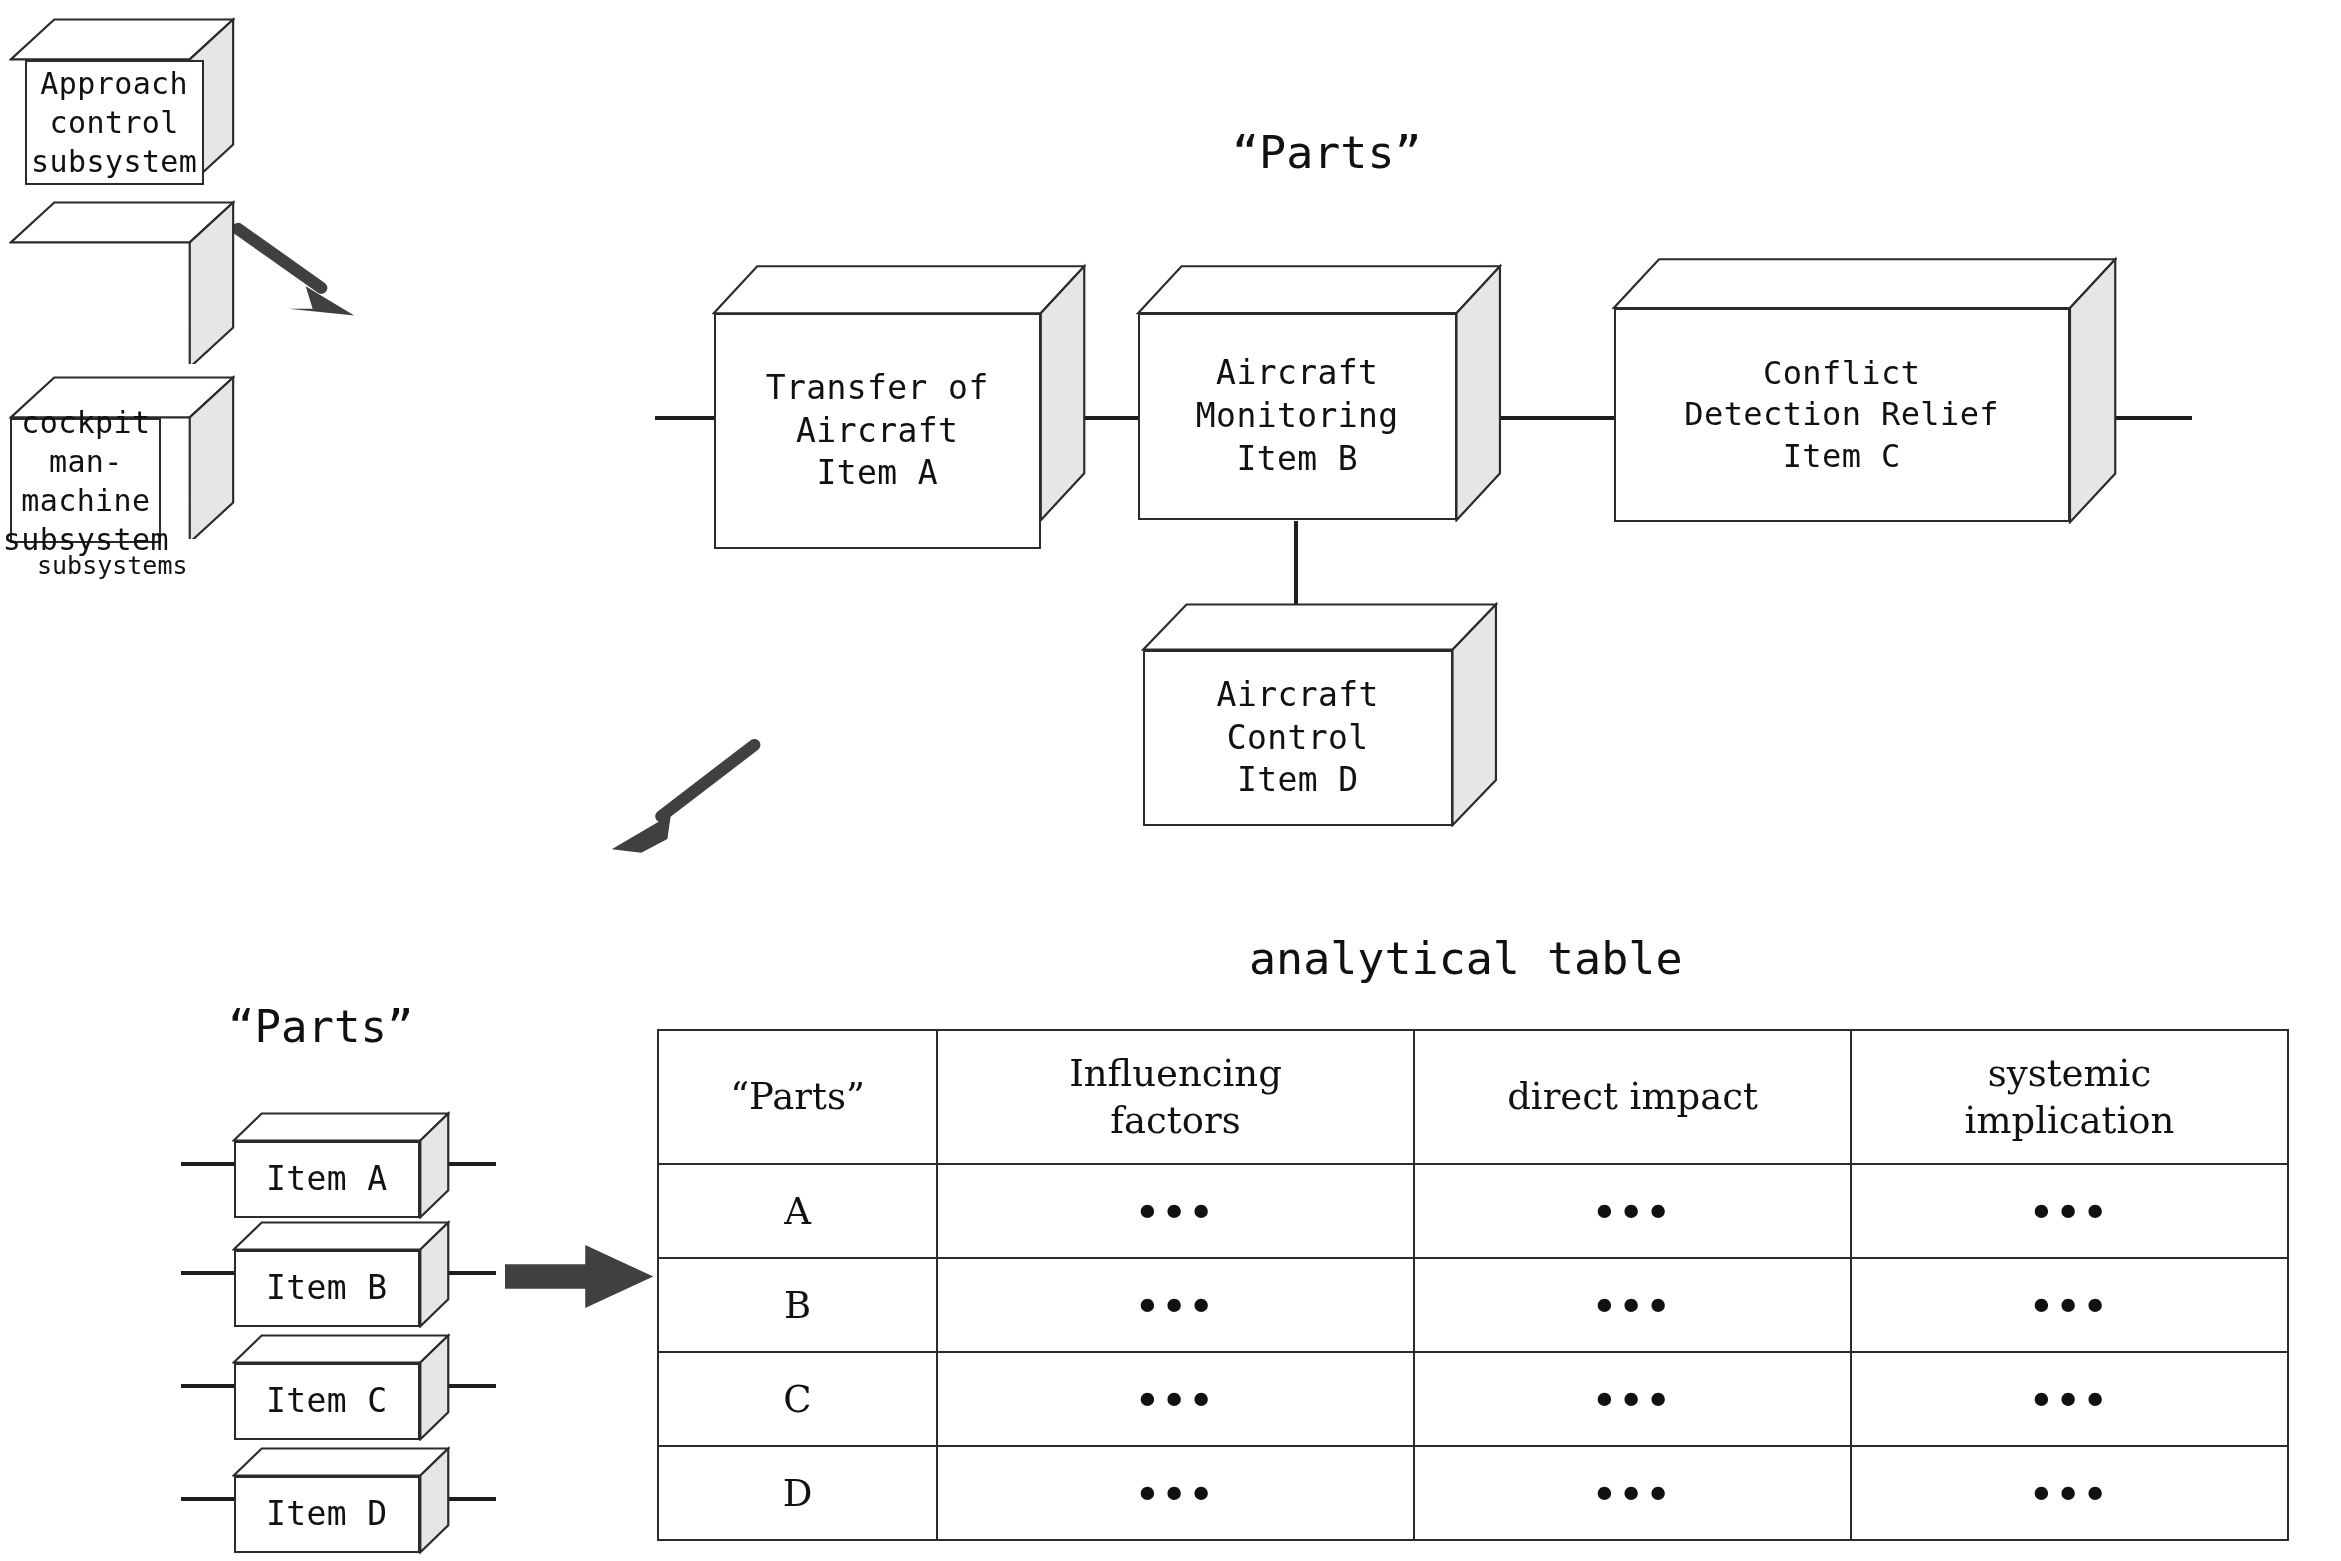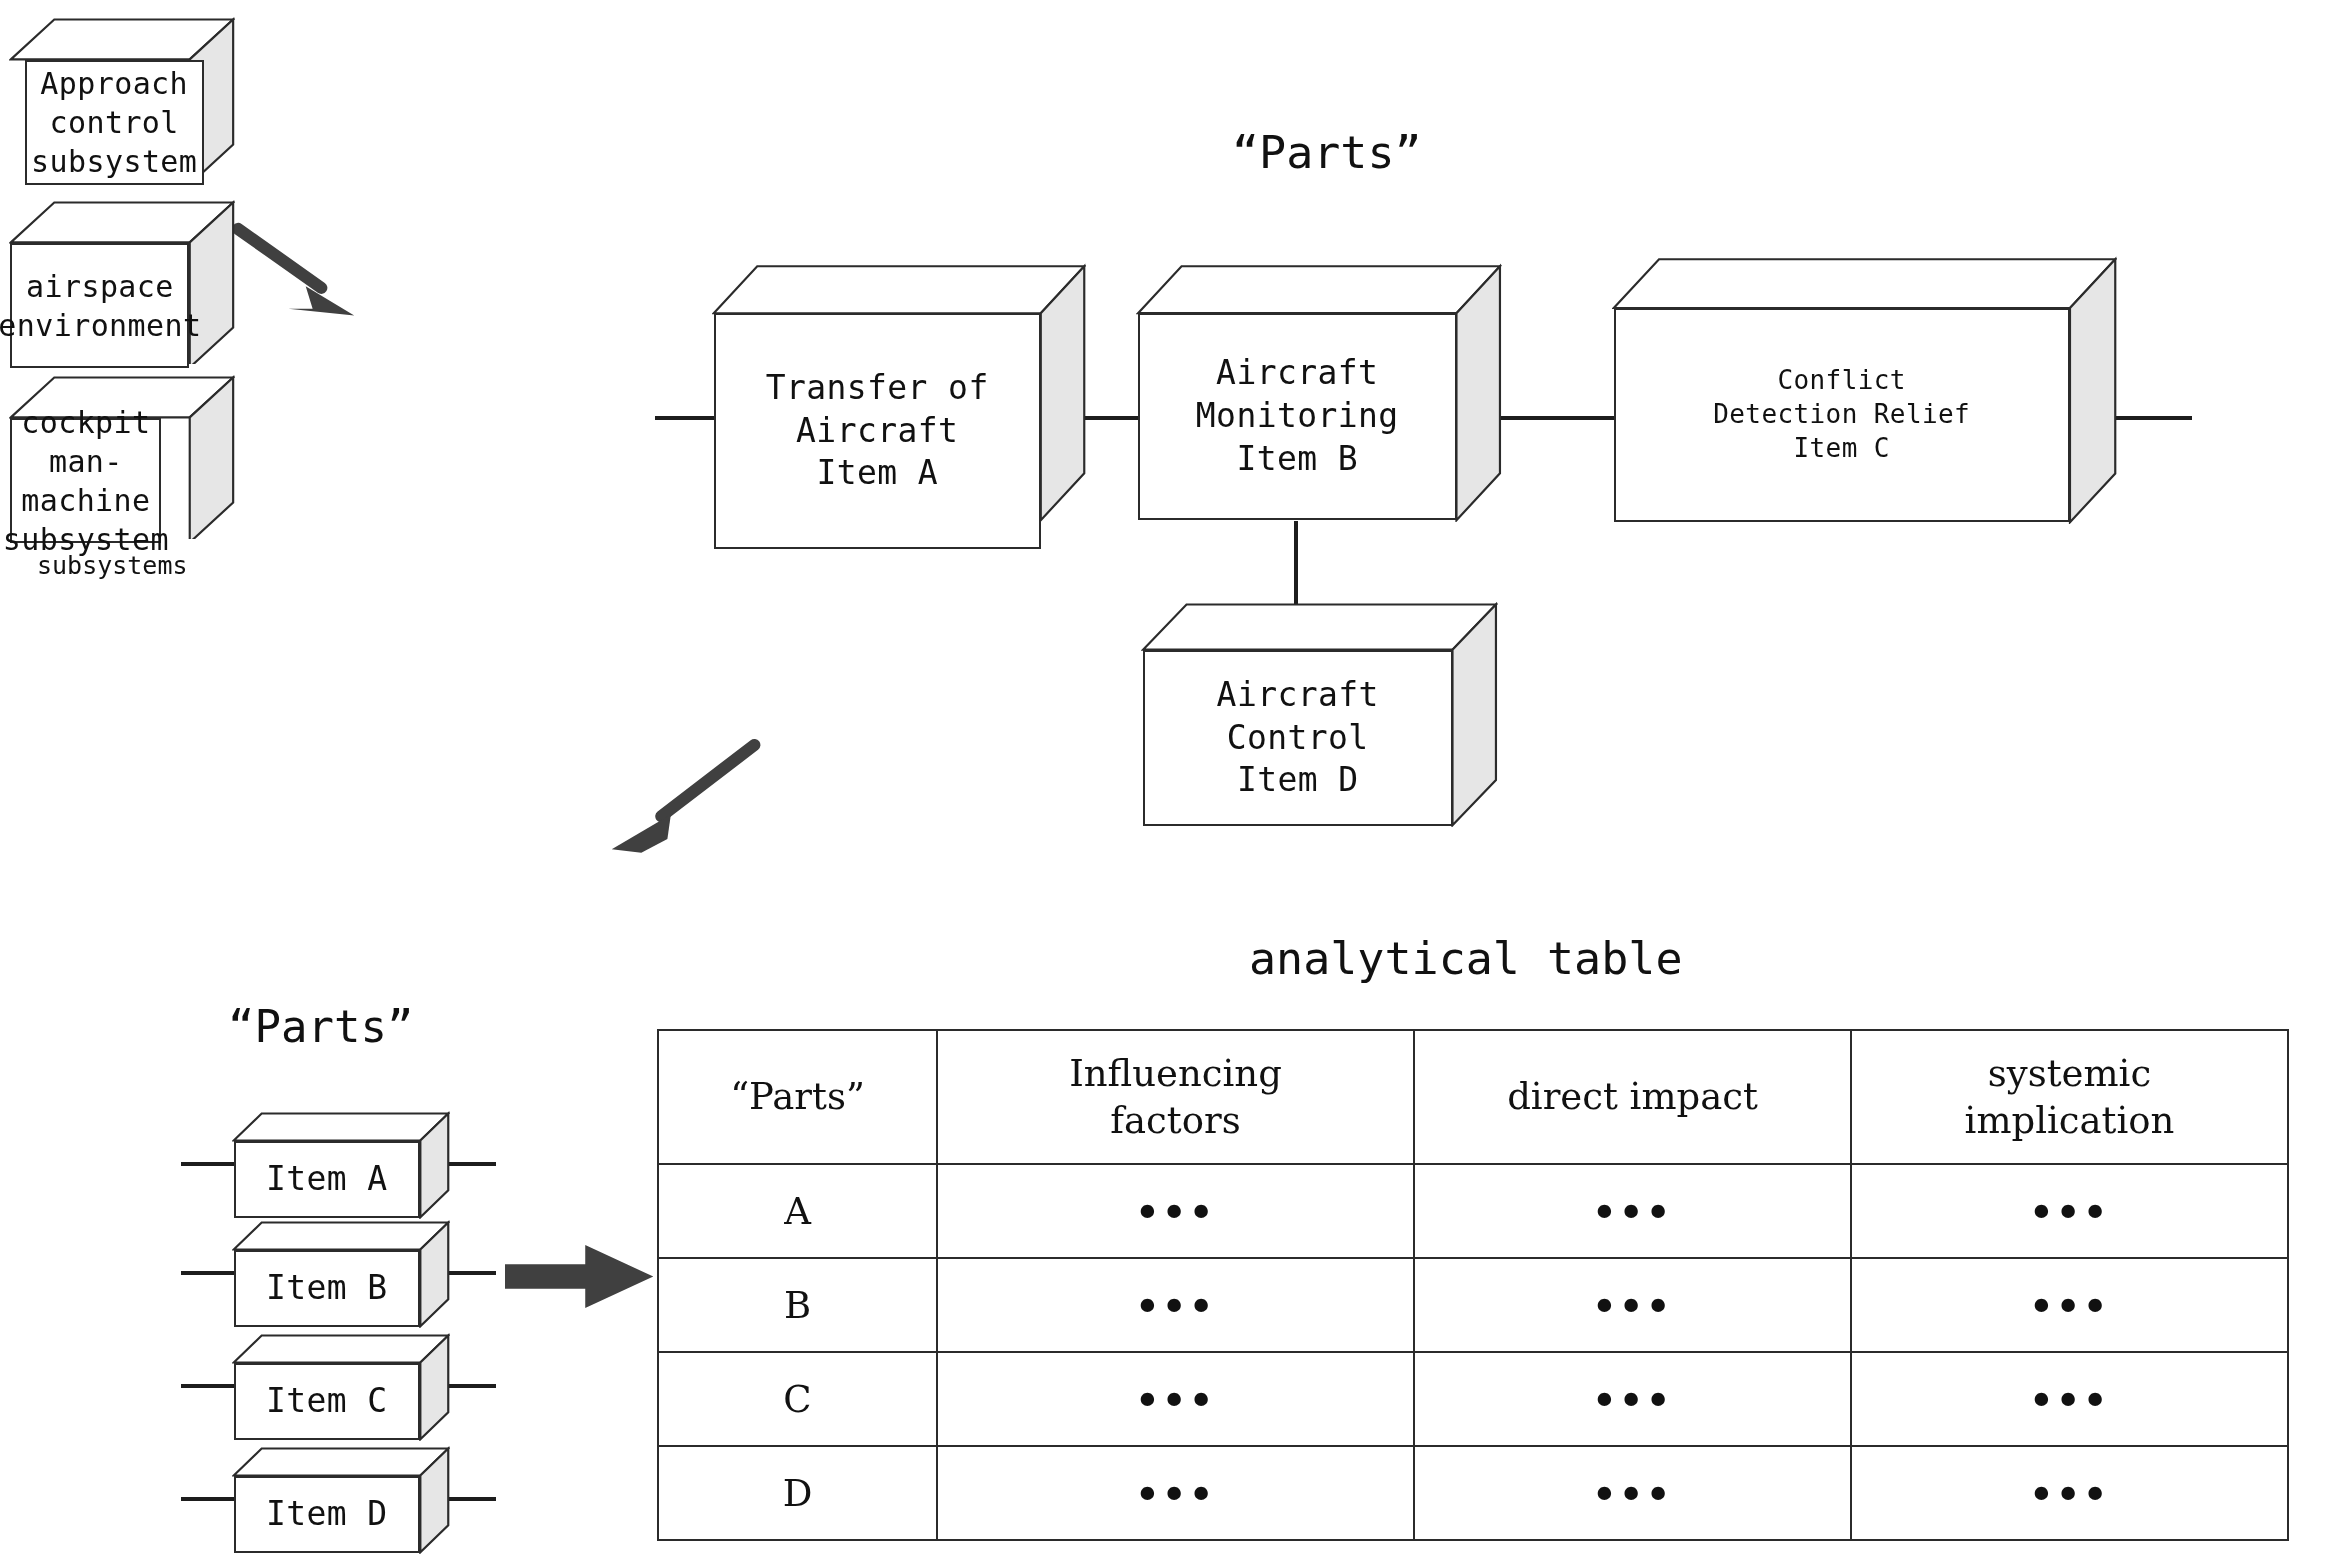--- a/index.html
+++ b/index.html
@@ -119,24 +119,20 @@
 control
 subsystem</span>
     </div>
   </div>
 
   <div class="box3d" style="left:8.7px; top:199px; width:226px; height:165px;">
     <svg class="face-top" style="left:0; top:0;" width="226" height="165" viewBox="0 0 260 190">
       <polygon points="2,50 52,4 258,4 208,50" fill="#ffffff" stroke="#2b2b2b" stroke-width="2.5"></polygon>
       <polygon points="208,50 258,4 258,148 208,194" fill="#e6e6e6" stroke="#2b2b2b" stroke-width="2.5"></polygon>
     </svg>
-    <div class="face-front" style="left:1.7px; top:44px; width:179px; height:125px;">
-      <span class="box-label" style="font-size:30px;">airspace
-environment</span>
-    </div>
   </div>
 
   <div class="box3d" style="left:8.7px; top:374px; width:226px; height:165px;">
     <svg class="face-top" style="left:0; top:0;" width="226" height="165" viewBox="0 0 260 190">
       <polygon points="2,50 52,4 258,4 208,50" fill="#ffffff" stroke="#2b2b2b" stroke-width="2.5"></polygon>
       <polygon points="208,50 258,4 258,148 208,194" fill="#e6e6e6" stroke="#2b2b2b" stroke-width="2.5"></polygon>
     </svg>
     <div class="face-front" style="left:1.7px; top:44px; width:151px; height:125px;">
       <span class="box-label" style="font-size:30px;">cockpit
 man-machine
@@ -187,21 +183,21 @@
   </div>
 
   <div class="hline" style="left:1450px; top:416px; width:165px;"></div>
 
   <div class="box3d" style="left:1612px; top:254px; width:505px; height:270px;">
     <svg class="face-top" style="left:0; top:0;" width="505" height="270" viewBox="0 0 580 310">
       <polygon points="2,62 54,6 578,6 526,62" fill="#ffffff" stroke="#2b2b2b" stroke-width="2.5"></polygon>
       <polygon points="526,62 578,6 578,252 526,308" fill="#e6e6e6" stroke="#2b2b2b" stroke-width="2.5"></polygon>
     </svg>
     <div class="face-front" style="left:1.7px; top:54px; width:456px; height:214px;">
-      <span class="box-label" style="font-size:26px;">Conflict
+      <span class="box-label" style="font-size:32px;">Conflict
 Detection Relief
 Item C</span>
     </div>
   </div>
 
   <div class="hline" style="left:2070px; top:416px; width:122px;"></div>
 
   <div class="vline" style="left:1294px; top:521px; height:174px;"></div>
 
   <div class="box3d" style="left:1141px; top:601px; width:357px; height:226px;">

